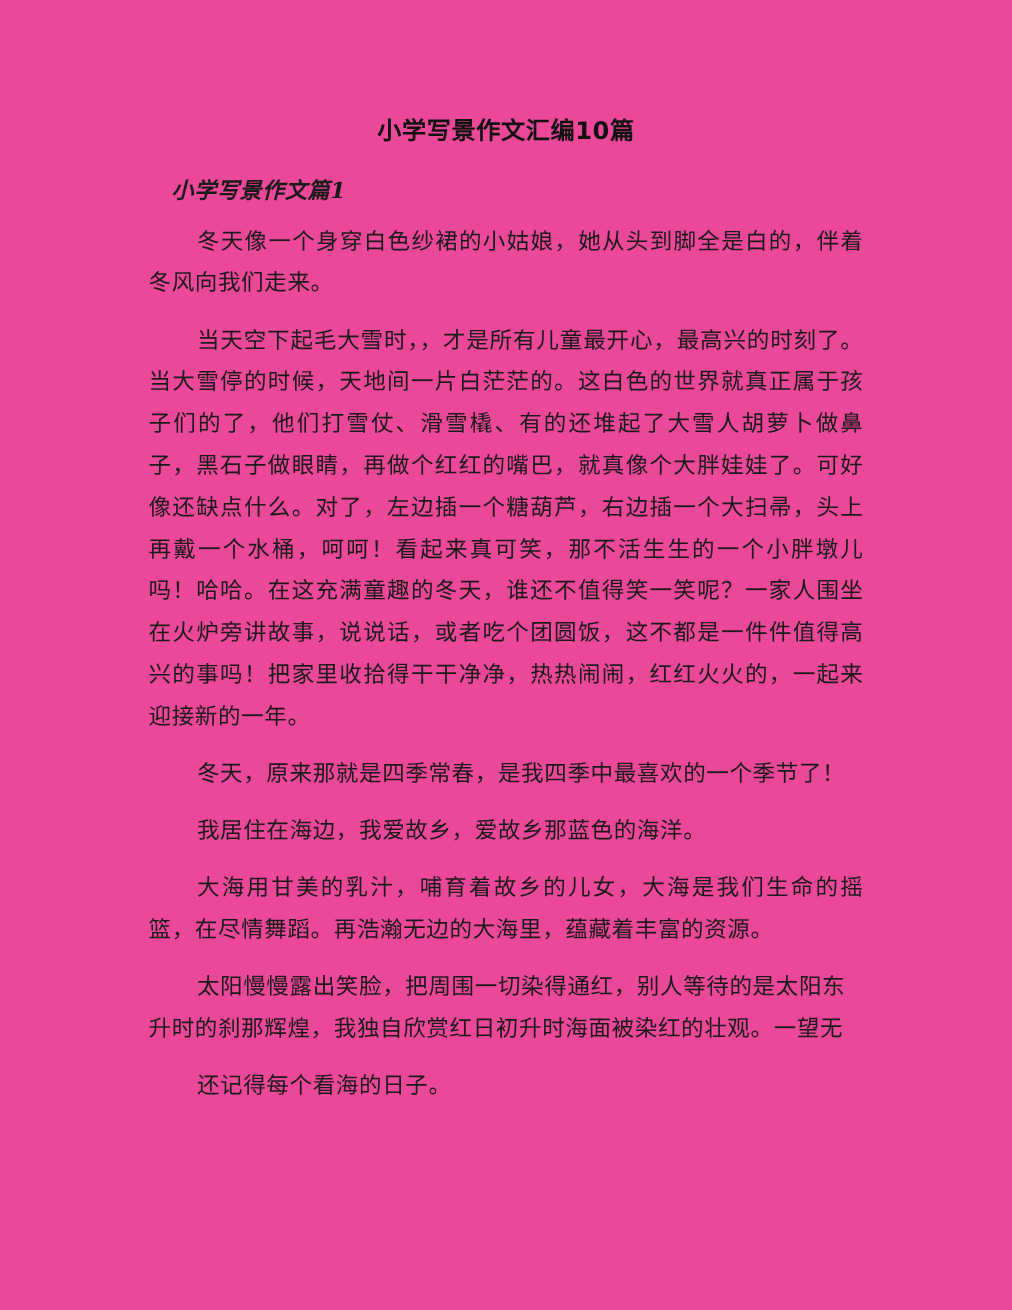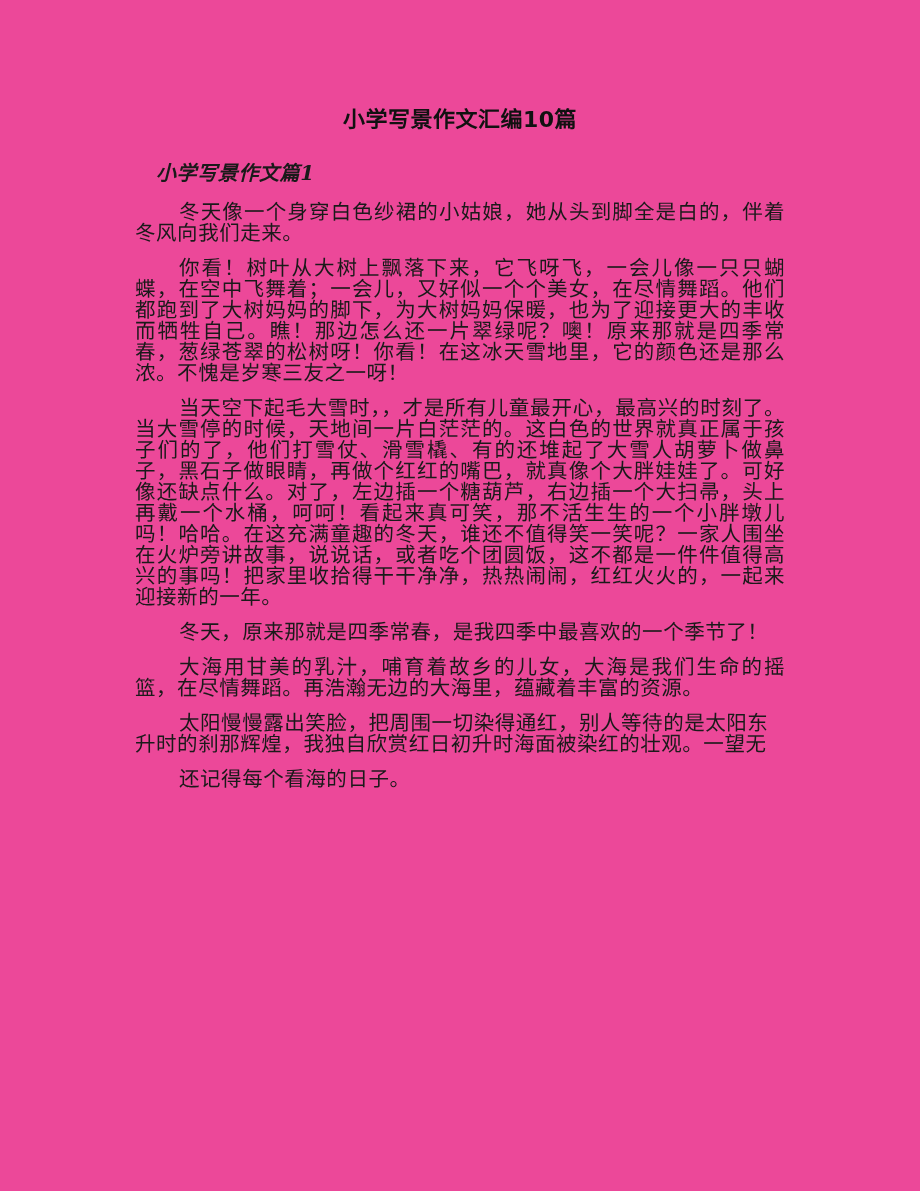--- a/index.html
+++ b/index.html
@@ -40,23 +40,23 @@
     font-family: "DejaVu Serif", "Liberation Serif", serif;
     font-size: 20px;
     line-height: 27px;
     margin: 0 0 14px 0;
     text-indent: 21px;
     color: #1a1a1a;
     letter-spacing: 0.6px;
     font-style: italic;
   }
   .para {
-    font-family: Liberation Sans, sans-serif;
+    font-family: Liberation Serif, serif;
     font-size: 20.5px;
-    line-height: 21px;
+    line-height: 38px;
     margin: 0 0 14px 0;
     text-indent: 44px;
     text-align: justify;
     text-justify: inter-character;
     letter-spacing: 0.55px;
     color: #1a1a1a;
     word-break: break-all;
   }
   .para:last-child {
     margin-bottom: 0;
@@ -70,27 +70,27 @@
 
 <div class="page">
   <div class="content">
 
     <h1 class="doc-title">小学写景作文汇编10篇</h1>
 
     <h2 class="section-heading">小学写景作文篇1</h2>
 
     <p class="para">冬天像一个身穿白色纱裙的小姑娘，她从头到脚全是白的，伴着冬风向我们走来。</p>
 
-    <p class="para">你看！树叶从大树上飘落下来，它飞呀飞，一会儿像一只只蝴蝶，在空中飞舞着；一会儿，又好似一个个美女，在尽情舞蹈。他们都跑到了大树妈妈的脚下，为大树妈妈保暖，也为了迎接更大的丰收而牺牲自己。瞧！那边怎么还一片翠绿呢？噢！原来那就是四季常春，葱绿苍翠的松树呀！你看！在这冰天雪地里，它的颜色还是那么浓。不愧是岁寒三友之一呀！</p>
 
     <p class="para">当天空下起毛大雪时，，才是所有儿童最开心，最高兴的时刻了。当大雪停的时候，天地间一片白茫茫的。这白色的世界就真正属于孩子们的了，他们打雪仗、滑雪橇、有的还堆起了大雪人胡萝卜做鼻子，黑石子做眼睛，再做个红红的嘴巴，就真像个大胖娃娃了。可好像还缺点什么。对了，左边插一个糖葫芦，右边插一个大扫帚，头上再戴一个水桶，呵呵！看起来真可笑，那不活生生的一个小胖墩儿吗！哈哈。在这充满童趣的冬天，谁还不值得笑一笑呢？一家人围坐在火炉旁讲故事，说说话，或者吃个团圆饭，这不都是一件件值得高兴的事吗！把家里收拾得干干净净，热热闹闹，红红火火的，一起来迎接新的一年。</p>
 
     <p class="para">冬天，原来那就是四季常春，是我四季中最喜欢的一个季节了！</p>
 
 
+    <p class="para">我居住在海边，我爱故乡，爱故乡那蓝色的海洋。</p>
 
     <p class="para">大海用甘美的乳汁，哺育着故乡的儿女，大海是我们生命的摇篮，在尽情舞蹈。再浩瀚无边的大海里，蕴藏着丰富的资源。</p>
 
     <p class="para truncated">太阳慢慢露出笑脸，把周围一切染得通红，别人等待的是太阳东升时的刹那辉煌，我独自欣赏红日初升时海面被染红的壮观。一望无</p>
 
     <p class="para">还记得每个看海的日子。</p>
 
   </div>
 </div>
 

